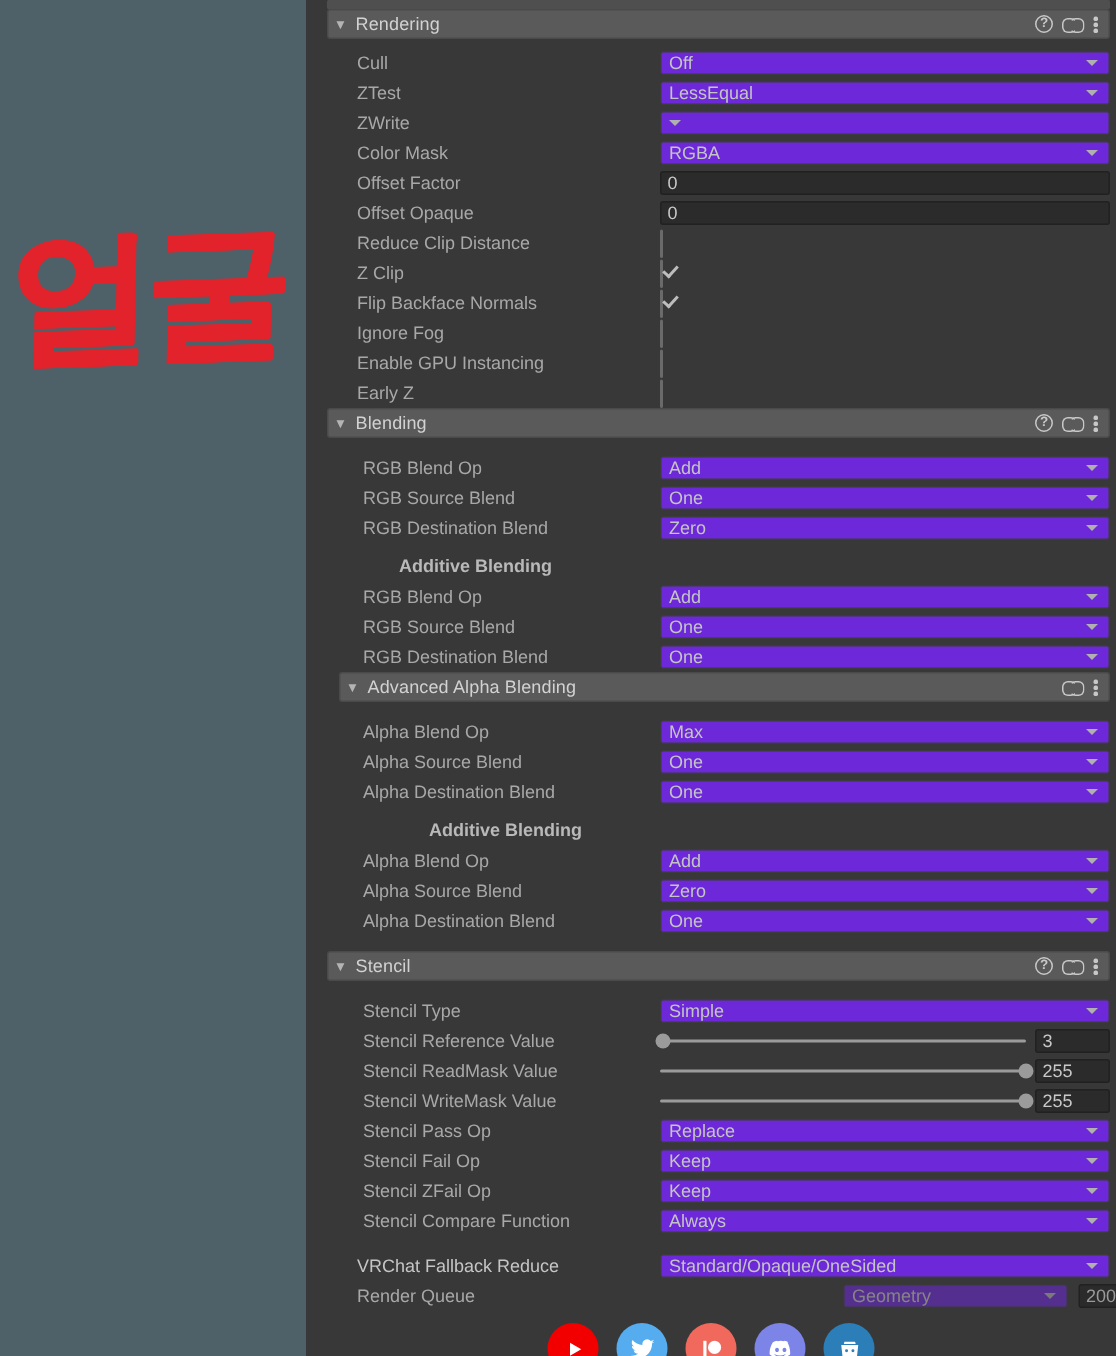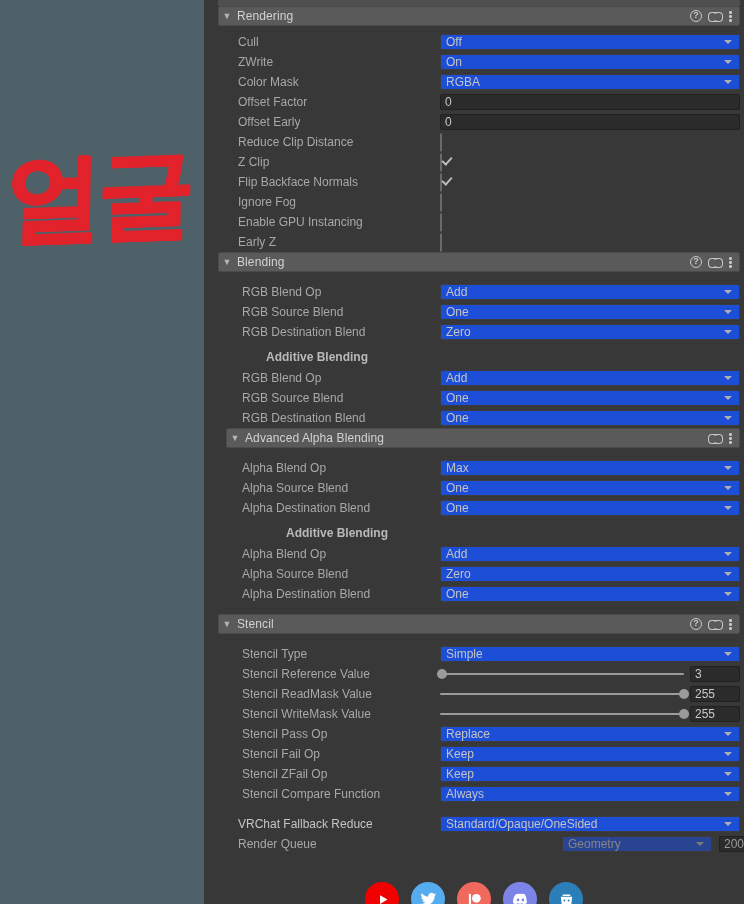--- a/index.html
+++ b/index.html
@@ -110,21 +110,21 @@
   .subhead {
     height: 22px; display: flex; align-items: flex-end;
     font-size: 12px; font-weight: bold; color: #b9b9b9; text-align: center;
   }
   .subhead.ind2 { padding-left: 62px; }
   .subhead.ind3 { padding-left: 82px; }
 
   
   .dropdown {
     width: 100%; height: 16px;
-    background: #1d4ed8;
+    background: #6d28d9;
     border: 1px solid #3c3c3c;
     border-radius: 2px;
     display: flex; align-items: center;
     padding: 0 2px 0 5px;
     font-size: 12px; color: #c4c4c4;
   }
   .dropdown .dval { flex: 1 1 auto; white-space: nowrap; overflow: hidden; }
   .dropdown .arrow {
     width: 0; height: 0; margin-right: 5px;
     border-left: 4px solid transparent;
@@ -243,26 +243,34 @@
     <div class="row ind1">
       <span class="lbl">Cull</span>
       <span class="ctl-wrap">
         <span class="dropdown">
           <span class="dval">Off</span>
           <span class="arrow"></span>
         </span>
       </span>
     </div>
 
+    <div class="row ind1">
+      <span class="lbl">ZTest</span>
+      <span class="ctl-wrap">
+        <span class="dropdown">
+          <span class="dval">LessEqual</span>
+          <span class="arrow"></span>
+        </span>
+      </span>
+    </div>
 
     <div class="row ind1">
       <span class="lbl">ZWrite</span>
       <span class="ctl-wrap">
         <span class="dropdown">
-          <span class="dval">On</span>
           <span class="arrow"></span>
         </span>
       </span>
     </div>
 
     <div class="row ind1">
       <span class="lbl">Color Mask</span>
       <span class="ctl-wrap">
         <span class="dropdown">
           <span class="dval">RGBA</span>
@@ -272,21 +280,21 @@
     </div>
 
     <div class="row ind1">
       <span class="lbl">Offset Factor</span>
       <span class="ctl-wrap">
         <span class="textfield">0</span>
       </span>
     </div>
 
     <div class="row ind1">
-      <span class="lbl">Offset Early</span>
+      <span class="lbl">Offset Opaque</span>
       <span class="ctl-wrap">
         <span class="textfield">0</span>
       </span>
     </div>
 
     <div class="row ind1">
       <span class="lbl">Reduce Clip Distance</span>
       <span class="ctl-wrap">
         <span class="checkbox"></span>
       </span>

